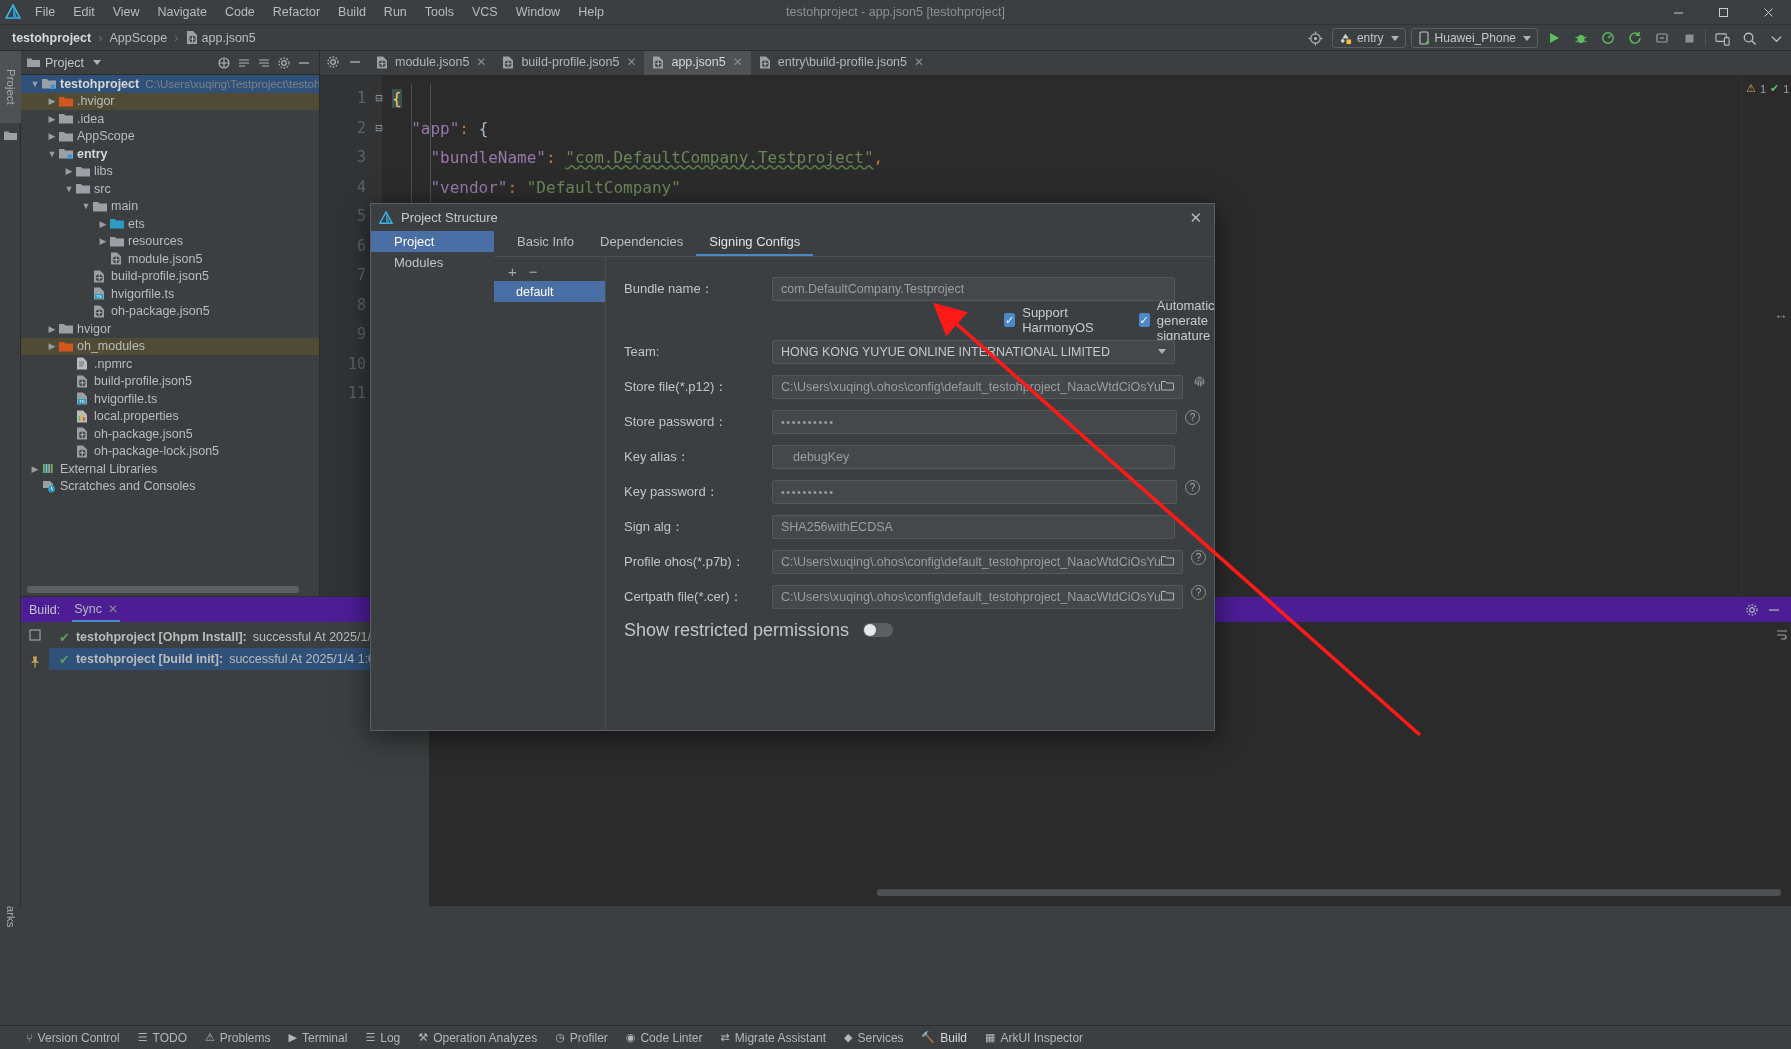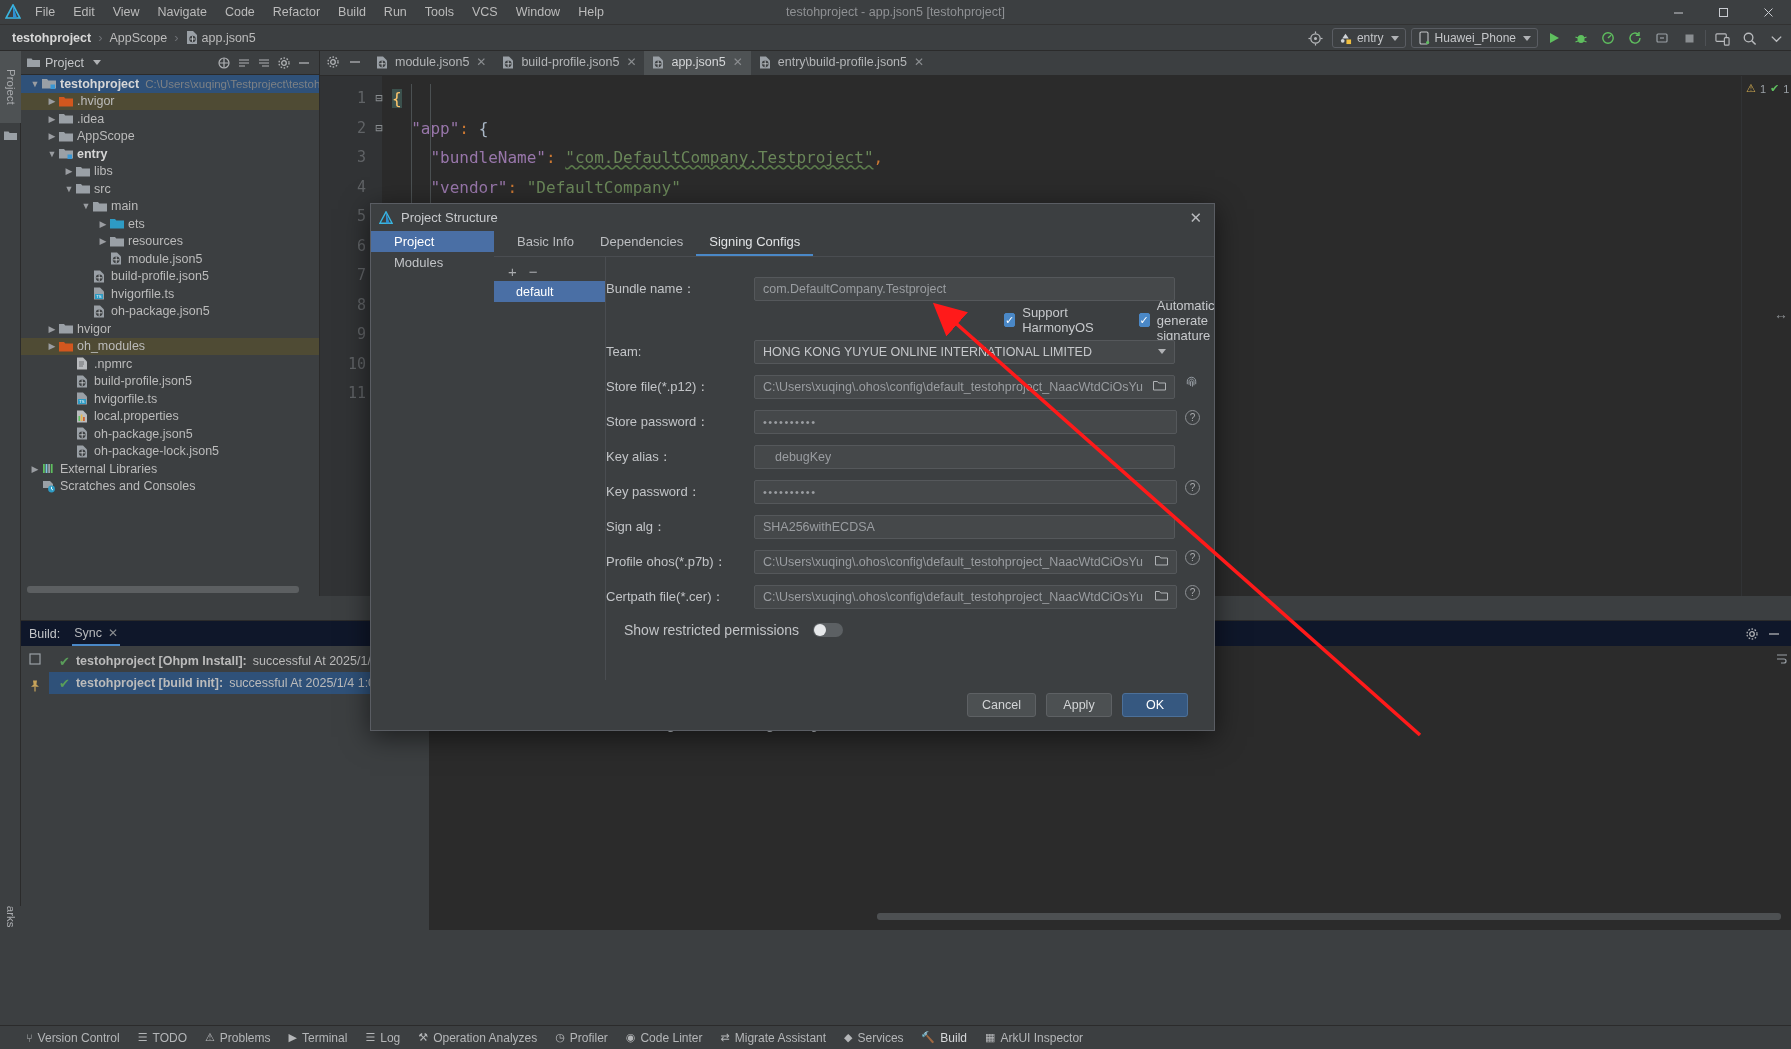--- a/index.html
+++ b/index.html
@@ -132,22 +132,22 @@
   .k-brace-hl { color: #ffc66d; background: #3b514d; }
   .k-key { color: #9876aa; }
   .k-colon { color: #cc7832; }
   .k-str { color: #6a8759; }
   .k-comma { color: #cc7832; }
   .squiggle { text-decoration: underline wavy #5a7a4a; text-decoration-skip-ink: none; }
   .indent-guide { position: absolute; width: 1px; background: #4b5052; }
 
   
   .build-panel {
-    position: absolute; left: 21px; top: 620px; right: 0; height: 310px;
-    background: #0f172a; border-top: 1px solid #2b2b2b;
+    position: absolute; left: 21px; top: 596px; right: 0; height: 310px;
+    background: #4c1d95; border-top: 1px solid #2b2b2b;
   }
   .build-head { height: 25px; display: flex; align-items: center; padding-left: 8px; font-size: 12.5px; gap: 12px; }
   .build-head .bt { color: #c4c6c9; }
   .build-head .sync { display: flex; align-items: center; gap: 6px; color: #b6b8bb; border-bottom: 2px solid #4a88c7; height:25px; padding: 0 2px;}
   .build-head-right { margin-left: auto; display: flex; gap: 4px; padding-right: 8px; }
 
   .build-body { position: absolute; top: 25px; left: 0; right: 0; bottom: 0; display: flex; }
   .build-side { width: 28px; background: #3c3f41; padding-top: 6px; display: flex; flex-direction: column; align-items: center; gap: 10px;}
   .build-tree { width: 380px; background: #3c3f41; padding-top: 4px; }
   .brow { display: flex; align-items: center; gap: 6px; height: 22px; font-size: 12.5px; padding-left: 10px; color: #bbbbbb; white-space: nowrap; }
@@ -192,21 +192,21 @@
   .dtab-line { height:1px; background:#4a4d51; }
   .dlg-content { flex: 1; display: flex; min-height: 0; }
   .cfg-list { width: 112px; background: #3c3f41; border-right: 1px solid #4a4d51; padding-top: 4px; }
   .cfg-tools { height: 20px; display: flex; align-items: center; gap: 12px; padding-left: 14px; color: #a9abae; font-size: 15px; }
   .cfg-tools span { cursor: default; }
   .cfg-item { height: 21px; display: flex; align-items: center; padding-left: 22px; font-size: 12.5px; color: #d8dade; }
   .cfg-item.sel { background: #4a6fa5; color: #ffffff; }
   .form {
     flex: 1; position: relative; padding: 14px 0 0 0; overflow: hidden;
   }
-  .frow { display: flex; align-items: center; height: 35px; }
+  .frow { display: flex; align-items: center; height: 35px; padding-left: 18px; }
   .flabel { width: 148px; font-size: 13px; color: #c2c4c7; flex: 0 0 148px; }
   .fctl { flex: 1; display: flex; align-items: flex-start; gap: 8px; padding-right: 14px; }
   .tinput {
     flex: 1; height: 24px; background: #45484a; border: 1px solid #55585b; border-radius: 2px;
     display: flex; align-items: center; padding: 0 8px; font-size: 12.5px; color: #9a9da1;
     overflow: hidden; white-space: nowrap;
   }
   .tinput.pwd { letter-spacing: 1.5px; font-size: 11px; color: #9a9da1;}
   .tinput .folder-ic { margin-left: auto; color: #b0b2b5; }
   .help-ic {
@@ -1072,33 +1072,28 @@
                       <span style="overflow: hidden; white-space: nowrap;">C:\Users\xuqing\.ohos\config\default_testohproject_NaacWtdCiOsYu</span>
                       <span class="folder-ic"><svg width="13" height="11" viewBox="0 0 13 11">
                           <path d="M0.5 1.5h4l1.2 1.5H12.5V10H0.5z" fill="none" stroke="#b0b2b5" stroke-width="1"></path>
                         </svg></span>
                     </div>
                     <span class="help-ic">?</span>
                   </div>
                 </div>
               </div>
             <div class="toggle-row">
-              <span style="font-size:14px;color:#c2c4c7;">Show restricted permissions</span>
+              <span style="font-size:18px;color:#c2c4c7;">Show restricted permissions</span>
               <span class="toggle">
                   <span class="knob"></span>
                 </span>
             </div>
           </div>
         </div>
       </div>
-    </div>
-    <div class="dlg-footer">
-      <div class="btn">Cancel</div>
-      <div class="btn">Apply</div>
-      <div class="btn primary">OK</div>
     </div>
   </div>
 
   <svg class="annot" width="1791" height="1049">
     <defs>
       <marker id="ah" markerWidth="9" markerHeight="9" refX="6" refY="4.5" orient="auto">
         <path d="M0,0 L9,4.5 L0,9 z" fill="#ff1a1a"></path>
       </marker>
     </defs>
     <line x1="1420" y1="735" x2="941" y2="310" stroke="#ff1a1a" stroke-width="3.6" marker-end="url(#ah)"></line>

